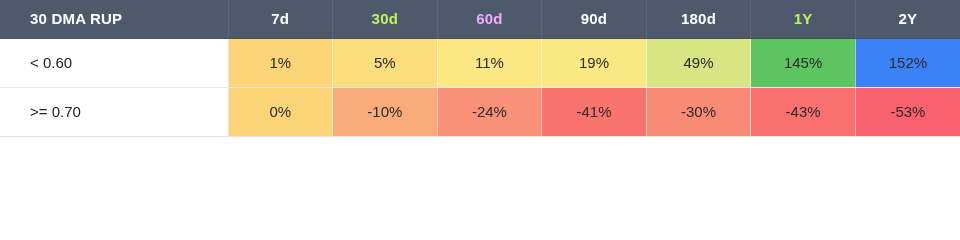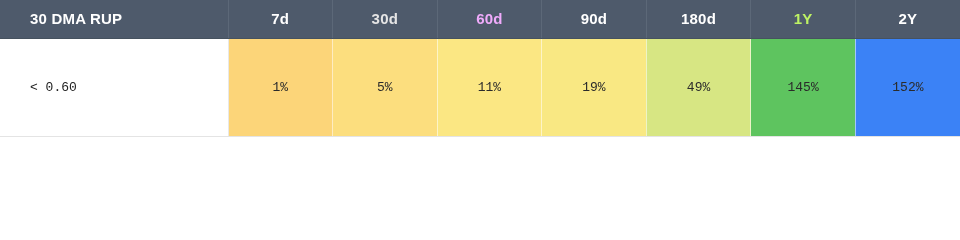--- a/index.html
+++ b/index.html
@@ -42,27 +42,26 @@
     padding-left: 30px;
   }
   thead th.header-period {
     text-align: center;
   }
 
   tbody tr {
     height: 33px;
   }
   tbody td {
-    font-size: 13px;
+    font-size: 15px;
     color: #2b2b2b;
     padding: 0;
     vertical-align: middle;
     border-bottom: 1px solid #e8e8e8;
     border-right: 1px solid rgba(255,255,255,0.55);
-    font-family: Liberation Mono, monospace;
   }
   tbody td:last-child { border-right: none; }
   tbody tr:last-child td { border-bottom: 1px solid #e4e4e4; }
 
   td.row-label {
     background: #ffffff;
     text-align: left;
     padding-left: 30px;
     border-right: 1px solid #e8e8e8;
     color: #222222;
@@ -82,33 +81,43 @@
       <col class="data-col">
     <col class="data-col">
       <col class="data-col">
       <col class="data-col">
       <col class="data-col">
   </colgroup>
   <thead>
     <tr>
       <th class="header-label" style="background-color: rgb(78, 90, 107); color: rgb(255, 255, 255);">30 DMA RUP</th>
       <th class="header-period" style="background-color: rgb(78, 90, 107); color: rgb(255, 255, 255);">7d</th>
-      <th class="header-period" style="background-color: rgb(78, 90, 107); color: #e5e5e5;">30d</th>
+      <th class="header-period" style="background-color: rgb(78, 90, 107); color: #bef264;">30d</th>
       <th class="header-period" style="background-color: rgb(78, 90, 107); color: #f0abfc;">60d</th>
       <th class="header-period" style="background-color: rgb(78, 90, 107); color: rgb(255, 255, 255);">90d</th>
       <th class="header-period" style="background-color: rgb(78, 90, 107); color: rgb(255, 255, 255);">180d</th>
       <th class="header-period" style="background-color: rgb(78, 90, 107); color: #bef264;">1Y</th>
       <th class="header-period" style="background-color: rgb(78, 90, 107); color: rgb(255, 255, 255);">2Y</th>
     </tr>
   </thead>
   <tbody>
     <tr>
       <td class="row-label">&lt; 0.60</td>
       <td class="value-cell" style="background-color: rgb(252, 213, 121);">1%</td>
       <td class="value-cell" style="background-color: rgb(252, 222, 126);">5%</td>
       <td class="value-cell" style="background-color: rgb(251, 231, 131);">11%</td>
       <td class="value-cell" style="background-color: rgb(249, 232, 131);">19%</td>
       <td class="value-cell" style="background-color: rgb(215, 230, 131);">49%</td>
       <td class="value-cell" style="background-color: rgb(94, 196, 95);">145%</td>
       <td class="value-cell" style="background-color: #3b82f6;">152%</td>
     </tr>
+    <tr>
+      <td class="row-label">&gt;= 0.70</td>
+      <td class="value-cell" style="background-color: rgb(252, 213, 121);">0%</td>
+      <td class="value-cell" style="background-color: rgb(249, 171, 121);">-10%</td>
+      <td class="value-cell" style="background-color: rgb(249, 144, 120);">-24%</td>
+      <td class="value-cell" style="background-color: rgb(249, 115, 111);">-41%</td>
+      <td class="value-cell" style="background-color: rgb(249, 138, 118);">-30%</td>
+      <td class="value-cell" style="background-color: rgb(249, 112, 110);">-43%</td>
+      <td class="value-cell" style="background-color: rgb(249, 97, 111);">-53%</td>
+    </tr>
   </tbody>
 </table>
 
 </body></html>

